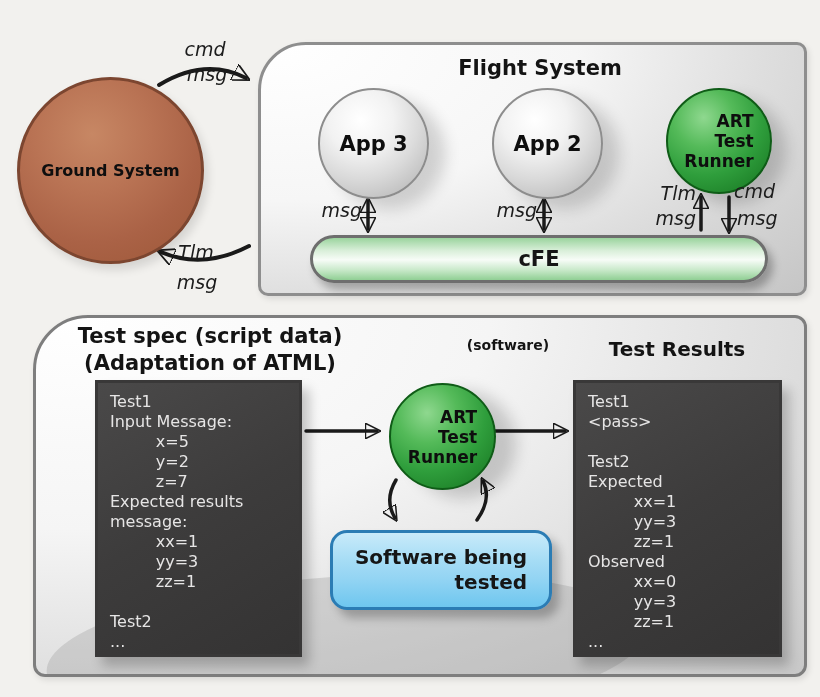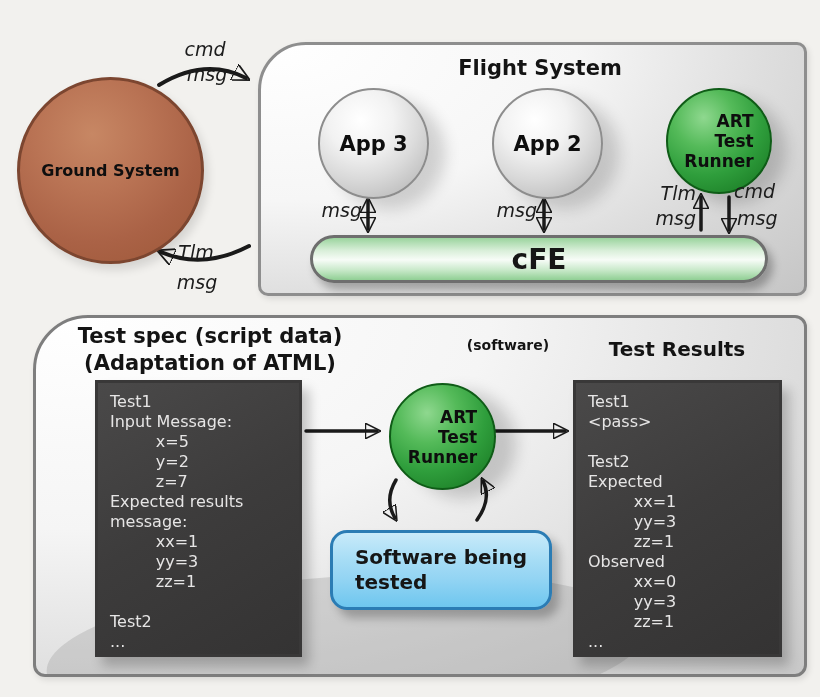--- a/index.html
+++ b/index.html
@@ -58,28 +58,28 @@
     background:radial-gradient(circle at 40% 30%, #c78764 0%, #b97354 35%, #aa6246 65%, #9c5737 100%);
     border:3px solid #7c4630;
     box-shadow:4px 6px 10px rgba(0,0,0,0.12);
   }
   .multiline { white-space:pre-line; }
   
   .cfe-bar {
     position:absolute; left:310px; top:235px; width:458px; height:48px;
     box-sizing:border-box; border:3px solid #6e6e6e; border-radius:24px;
     display:flex; align-items:center; justify-content:center;
-    font-weight:bold; font-size:28px;
+    font-weight:bold; font-size:21px;
     background:linear-gradient(180deg, #9bd49e 0%, #d9efd9 30%, #f7fcf7 52%, #c9e9ca 76%, #90cf94 100%);
     box-shadow:5px 7px 9px rgba(0,0,0,0.28);
   }
   .blue-box {
     position:absolute; left:330px; top:530px; width:222px; height:80px;
     box-sizing:border-box; border:3px solid #2b7cb4; border-radius:17px;
-    display:flex; align-items:center; justify-content:center; text-align:left;
+    display:flex; align-items:center; justify-content:center; text-align:right;
     font-weight:bold; font-size:20px; line-height:25px;
     background:linear-gradient(180deg, #c8eafa 0%, #a5dcf5 38%, #93d4f3 62%, #6ec6ef 100%);
     box-shadow:7px 8px 10px rgba(0,0,0,0.25);
   }
   
   .panel {
     position:absolute; margin:0; box-sizing:border-box;
     background:linear-gradient(150deg, #4a4949 0%, #3d3c3c 48%, #343333 100%);
     border:3px solid #393838;
     color:#e6e5e5; font-size:16px; line-height:20px;

